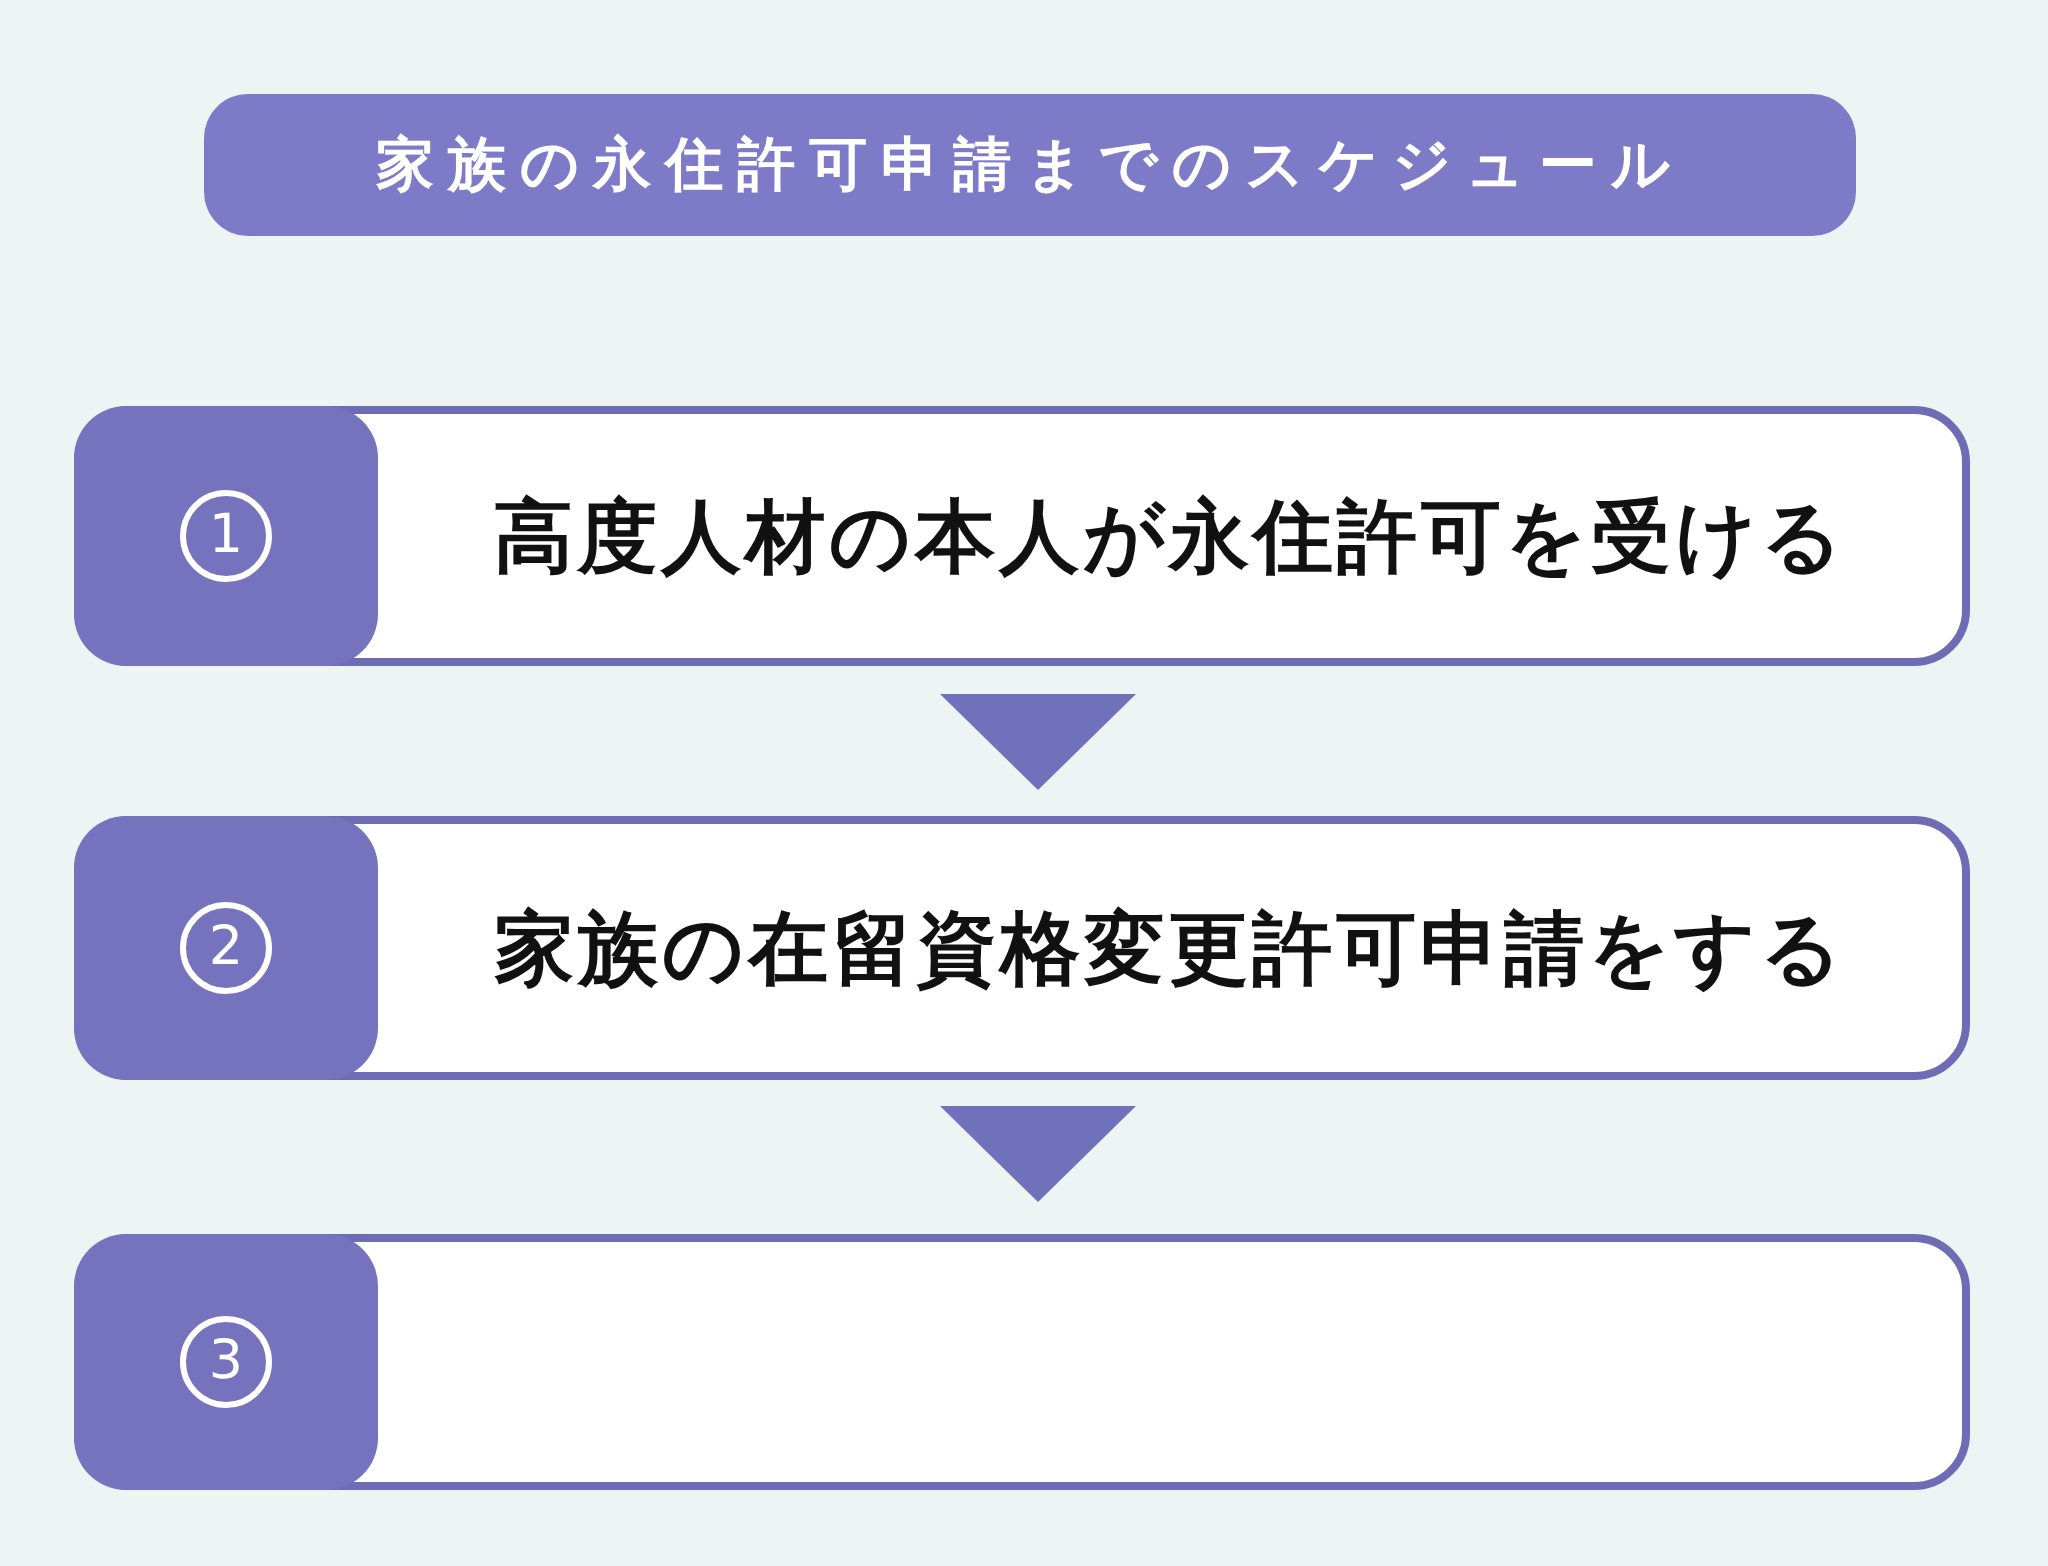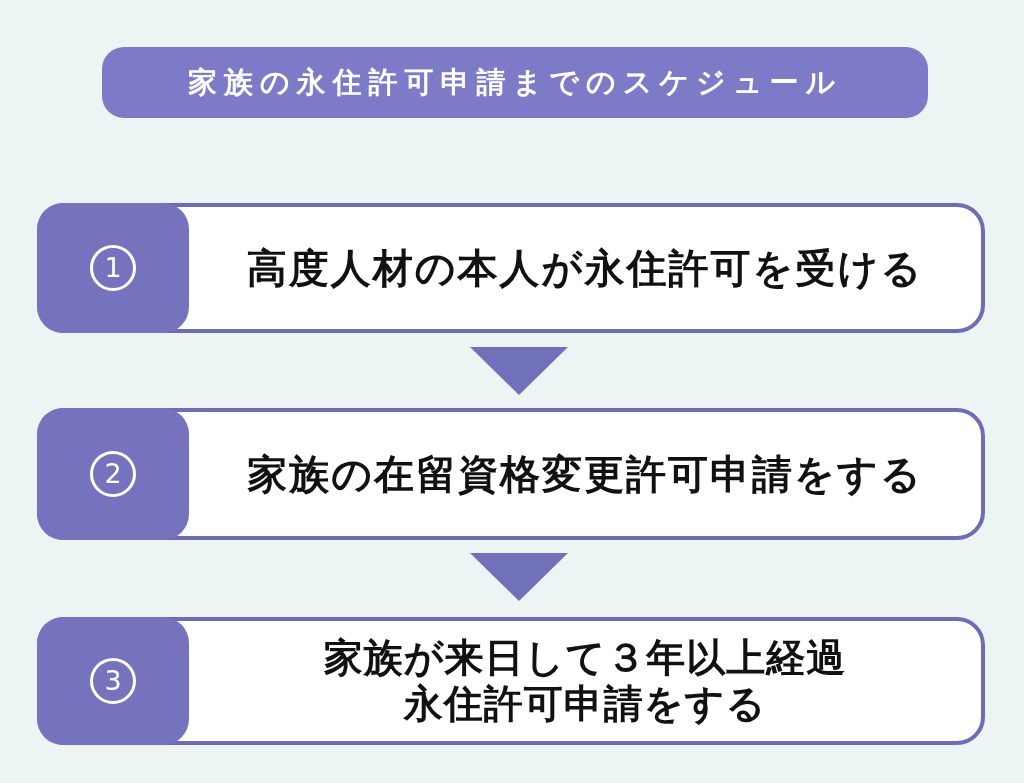--- a/index.html
+++ b/index.html
@@ -116,19 +116,15 @@
       <span class="line">家族の在留資格変更許可申請をする</span>
     </div>
   </div>
 
   <div class="arrow arrow2"></div>
 
   <div class="step step3">
     <div class="tab">
       <span class="num-circle">3</span>
     </div>
-    <div class="content">
-      <span class="line">家族が来日して３年以上経過</span>
-      <span class="line">永住許可申請をする</span>
-    </div>
   </div>
 
 </div>
 
 </body></html>

